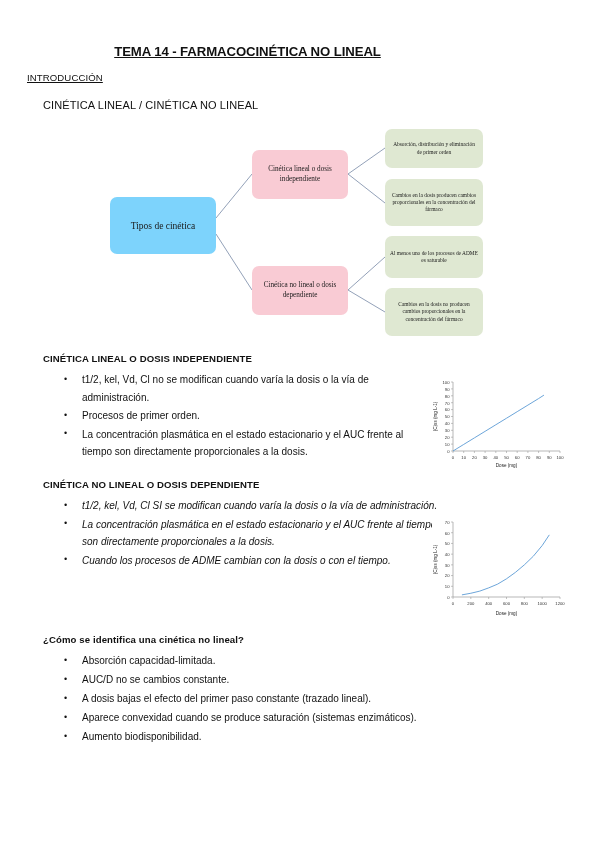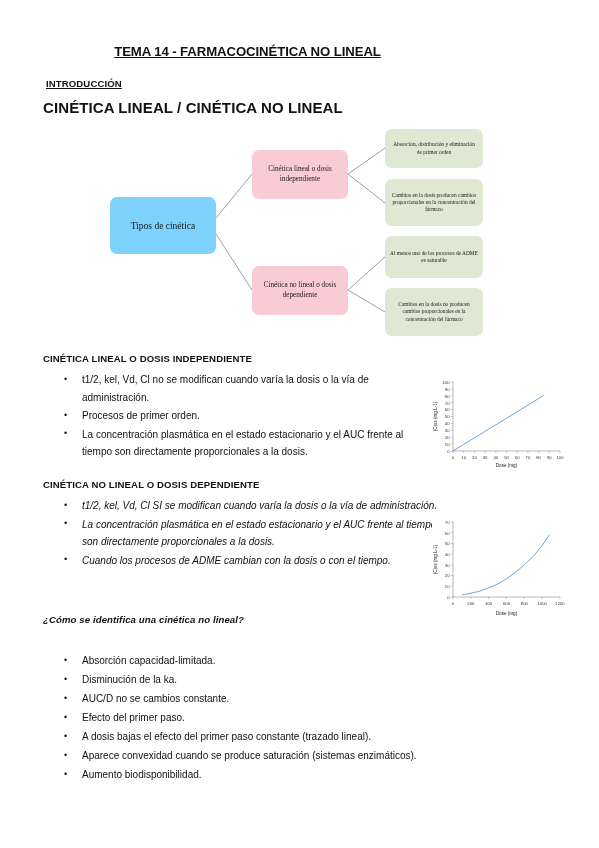--- a/index.html
+++ b/index.html
@@ -21,44 +21,43 @@
     font-size: 13.2px;
     font-weight: bold;
     letter-spacing: -0.1px;
     text-decoration: underline;
     margin: 0;
     position: absolute;
     top: 44px; left: 0; right: 0;
   }
   .h-intro {
     position: absolute;
-    top: 72px; left: 46px;
+    top: 72px; left: 27px;
     font-size: 9.6px;
-    font-weight: bold;
+    font-weight: normal;
     text-decoration: underline;
     letter-spacing: 0.1px;
-    margin-top: 6px;
   }
   .h-sub {
     position: absolute;
     top: 99px; left: 43px;
-    font-size: 15px;
-    font-weight: bold;
+    font-size: 11px;
+    font-weight: normal;
     letter-spacing: 0.1px;
   }
   .h-sec {
     position: absolute;
     left: 43px;
     font-size: 9.6px;
     font-weight: bold;
     letter-spacing: 0.1px;
   }
   #h-lineal { top: 353px; }
   #h-nolineal { top: 479px; }
-  #h-como { top: 614px; font-style: italic; }
+  #h-como { top: 634px; }
 
   
   .bullets {
     position: absolute;
     left: 60px;
     margin: 0;
     padding: 0;
     list-style: none;
     font-size: 10px;
     line-height: 17.5px;
@@ -269,21 +268,19 @@
         <text x="128" y="88.5" text-anchor="middle" font-size="4.2" fill="#333" font-family="&quot;Liberation Sans&quot;, sans-serif">1200</text>
         <text x="74.5" y="98.5" text-anchor="middle" font-size="4.6" fill="#222" font-family="&quot;Liberation Sans&quot;, sans-serif">Dose (mg)</text>
         <text x="5" y="43.5" text-anchor="middle" font-size="4.6" fill="#222" transform="rotate(-90 5 43.5)" font-family="&quot;Liberation Sans&quot;, sans-serif">(C)ss (mg L-1)</text>
         <path d="M29.92,78.86 L38.83,77.25 L47.75,75.11 L56.67,71.89 L65.58,68.14 L74.50,62.79 L83.42,56.36 L92.33,48.86 L101.25,40.29 L110.17,29.57 L117.30,18.86" fill="none" stroke="#5b9bd5" stroke-width="0.9"></path>
       </svg>
     </div>
 
   <div class="h-sec" id="h-como">¿Cómo se identifica una cinética no lineal?</div>
   <ul class="bullets" id="list-como">
     <li>Absorción capacidad-limitada.</li>
-    <li>Disminución de la ka.</li>
     <li>AUC/D no se cambios constante.</li>
-    <li>Efecto del primer paso.</li>
     <li>A dosis bajas el efecto del primer paso constante (trazado lineal).</li>
     <li>Aparece convexidad cuando se produce saturación (sistemas enzimáticos).</li>
     <li>Aumento biodisponibilidad.</li>
   </ul>
 
 </div>
 
 </body></html>

